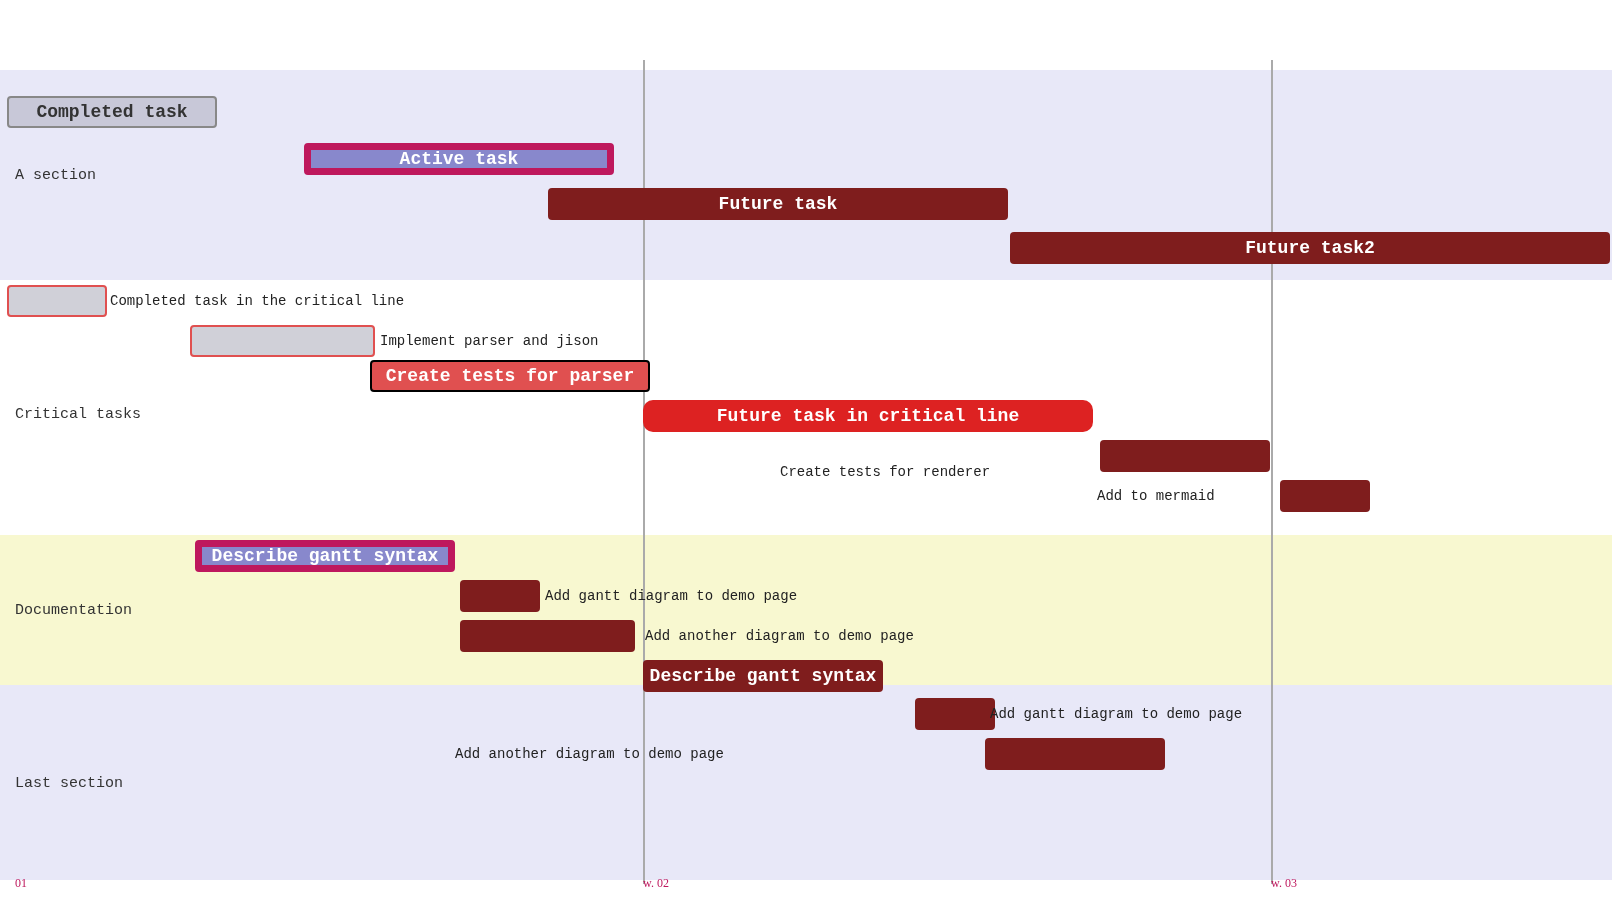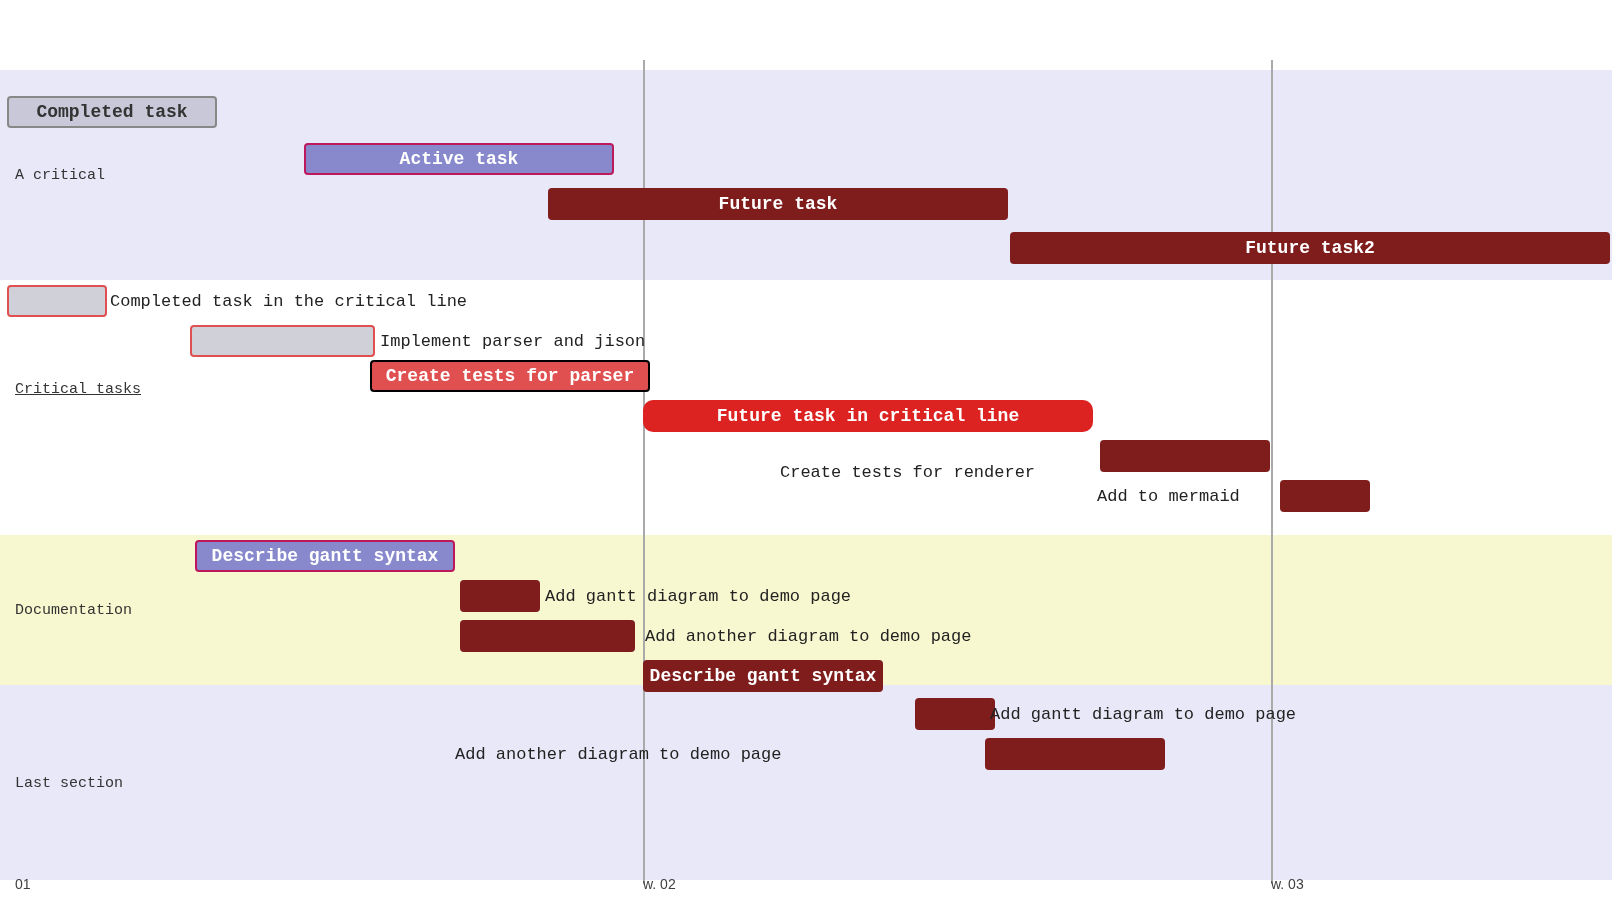--- a/index.html
+++ b/index.html
@@ -59,21 +59,21 @@
     }
 
     .task-bar.completed {
       background: #c8c8d8;
       border: 2px solid #888;
       color: #333;
     }
 
     .task-bar.active {
       background: #8888cc;
-      border: 2px solid #be185d;
+      border: 7px solid #be185d;
       color: #fff;
     }
 
     .task-bar.future {
       background: #7f1d1d;
       color: #fff;
     }
 
     .task-bar.critical-completed {
       background: #d0d0d8;
@@ -89,47 +89,47 @@
 
     .task-bar.critical-active {
       background: #e05050;
       border: 2px solid #000000;
       color: #fff;
     }
 
     
     .task-label-outside {
       position: absolute;
-      font-size: 17px;
+      font-size: 14px;
       font-family: 'Courier New', Courier, monospace;
       color: #222;
       display: flex;
       align-items: center;
     }
 
     
     .axis-label {
       position: absolute;
-      font-size: 14px;
-      color: #404040;
-      font-family: Liberation Sans, sans-serif;
+      font-size: 12px;
+      color: #be185d;
+      font-family: Liberation Serif, serif;
     }
   </style>
 </head>
 <body>
 
 <div id="chart-container">
 
   <div class="chart-title"></div>
 
   <div id="sections-container">
       <div style="position: absolute; left: 0px; right: 0px; top: 70px; height: 210px; background: rgb(232, 232, 248);"></div>
-      <div class="section-label" style="top: 167px; left: 15px;">A critical</div>
+      <div class="section-label" style="top: 167px; left: 15px;">A section</div>
       <div style="position: absolute; left: 0px; right: 0px; top: 280px; height: 255px; background: rgb(255, 255, 255);"></div>
-      <div class="section-label" style="top: 381px; left: 15px; text-decoration: underline;">Critical tasks</div>
+      <div class="section-label" style="top: 406px; left: 15px;">Critical tasks</div>
       <div style="position: absolute; left: 0px; right: 0px; top: 535px; height: 150px; background: rgb(248, 248, 208);"></div>
       <div class="section-label" style="top: 602px; left: 15px;">Documentation</div>
       <div style="position: absolute; left: 0px; right: 0px; top: 685px; height: 195px; background: rgb(232, 232, 248);"></div>
       <div class="section-label" style="top: 774.5px; left: 15px;">Last section</div>
     </div>
 
   <div class="vline" id="vline1" style="left: 643px;"></div>
   <div class="vline" id="vline2" style="left: 1271px;"></div>
 
   <div id="tasks-container">

